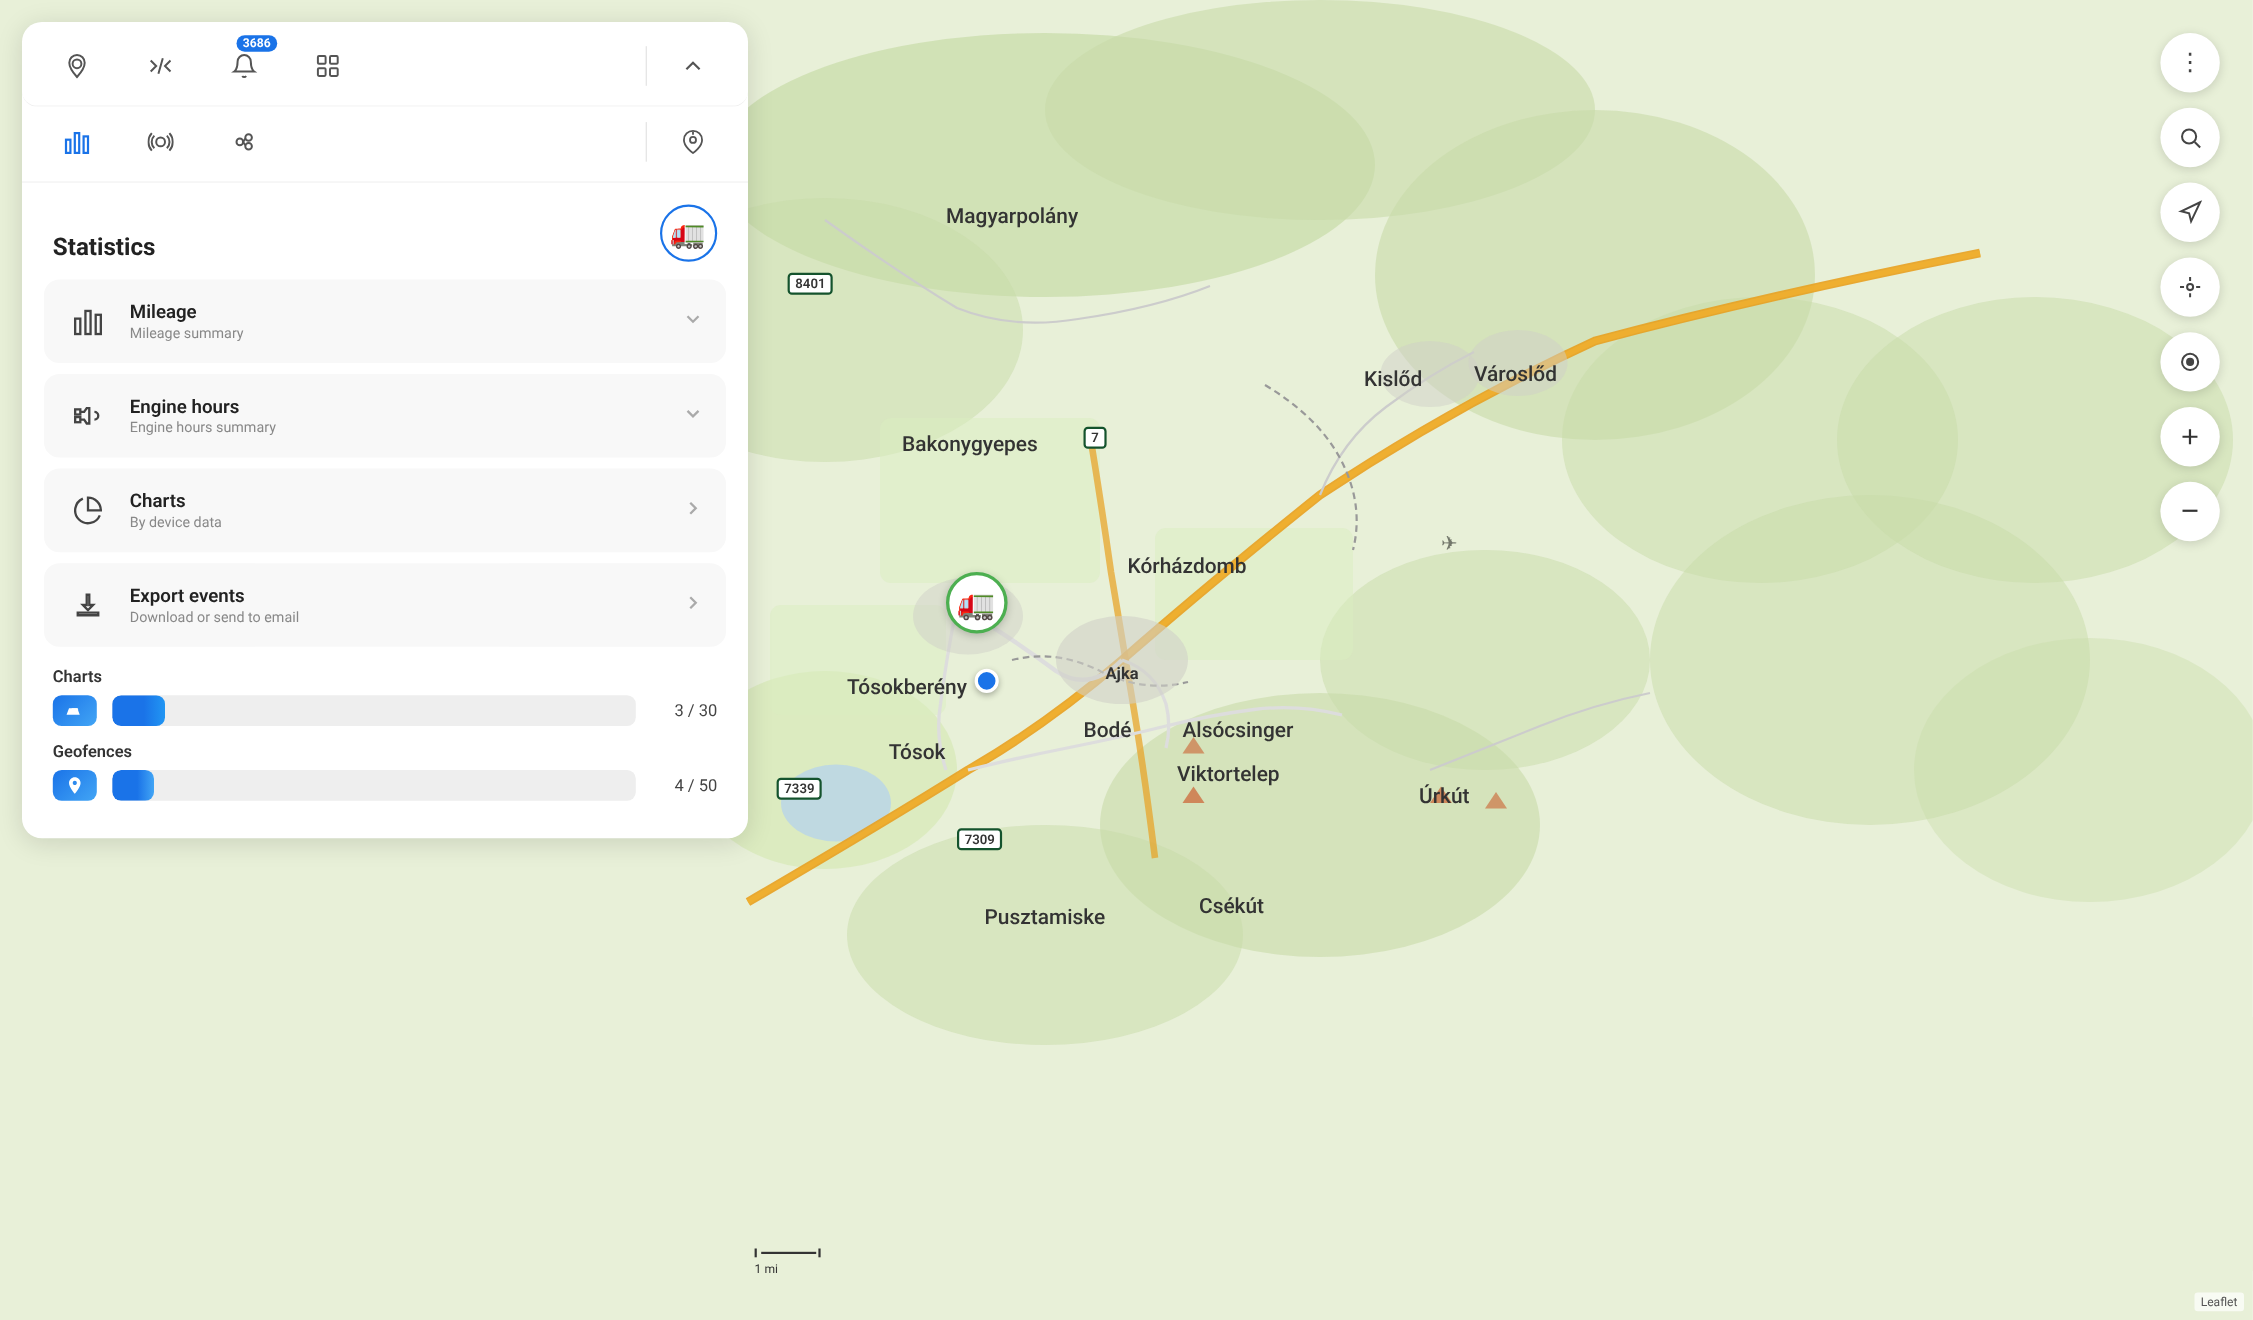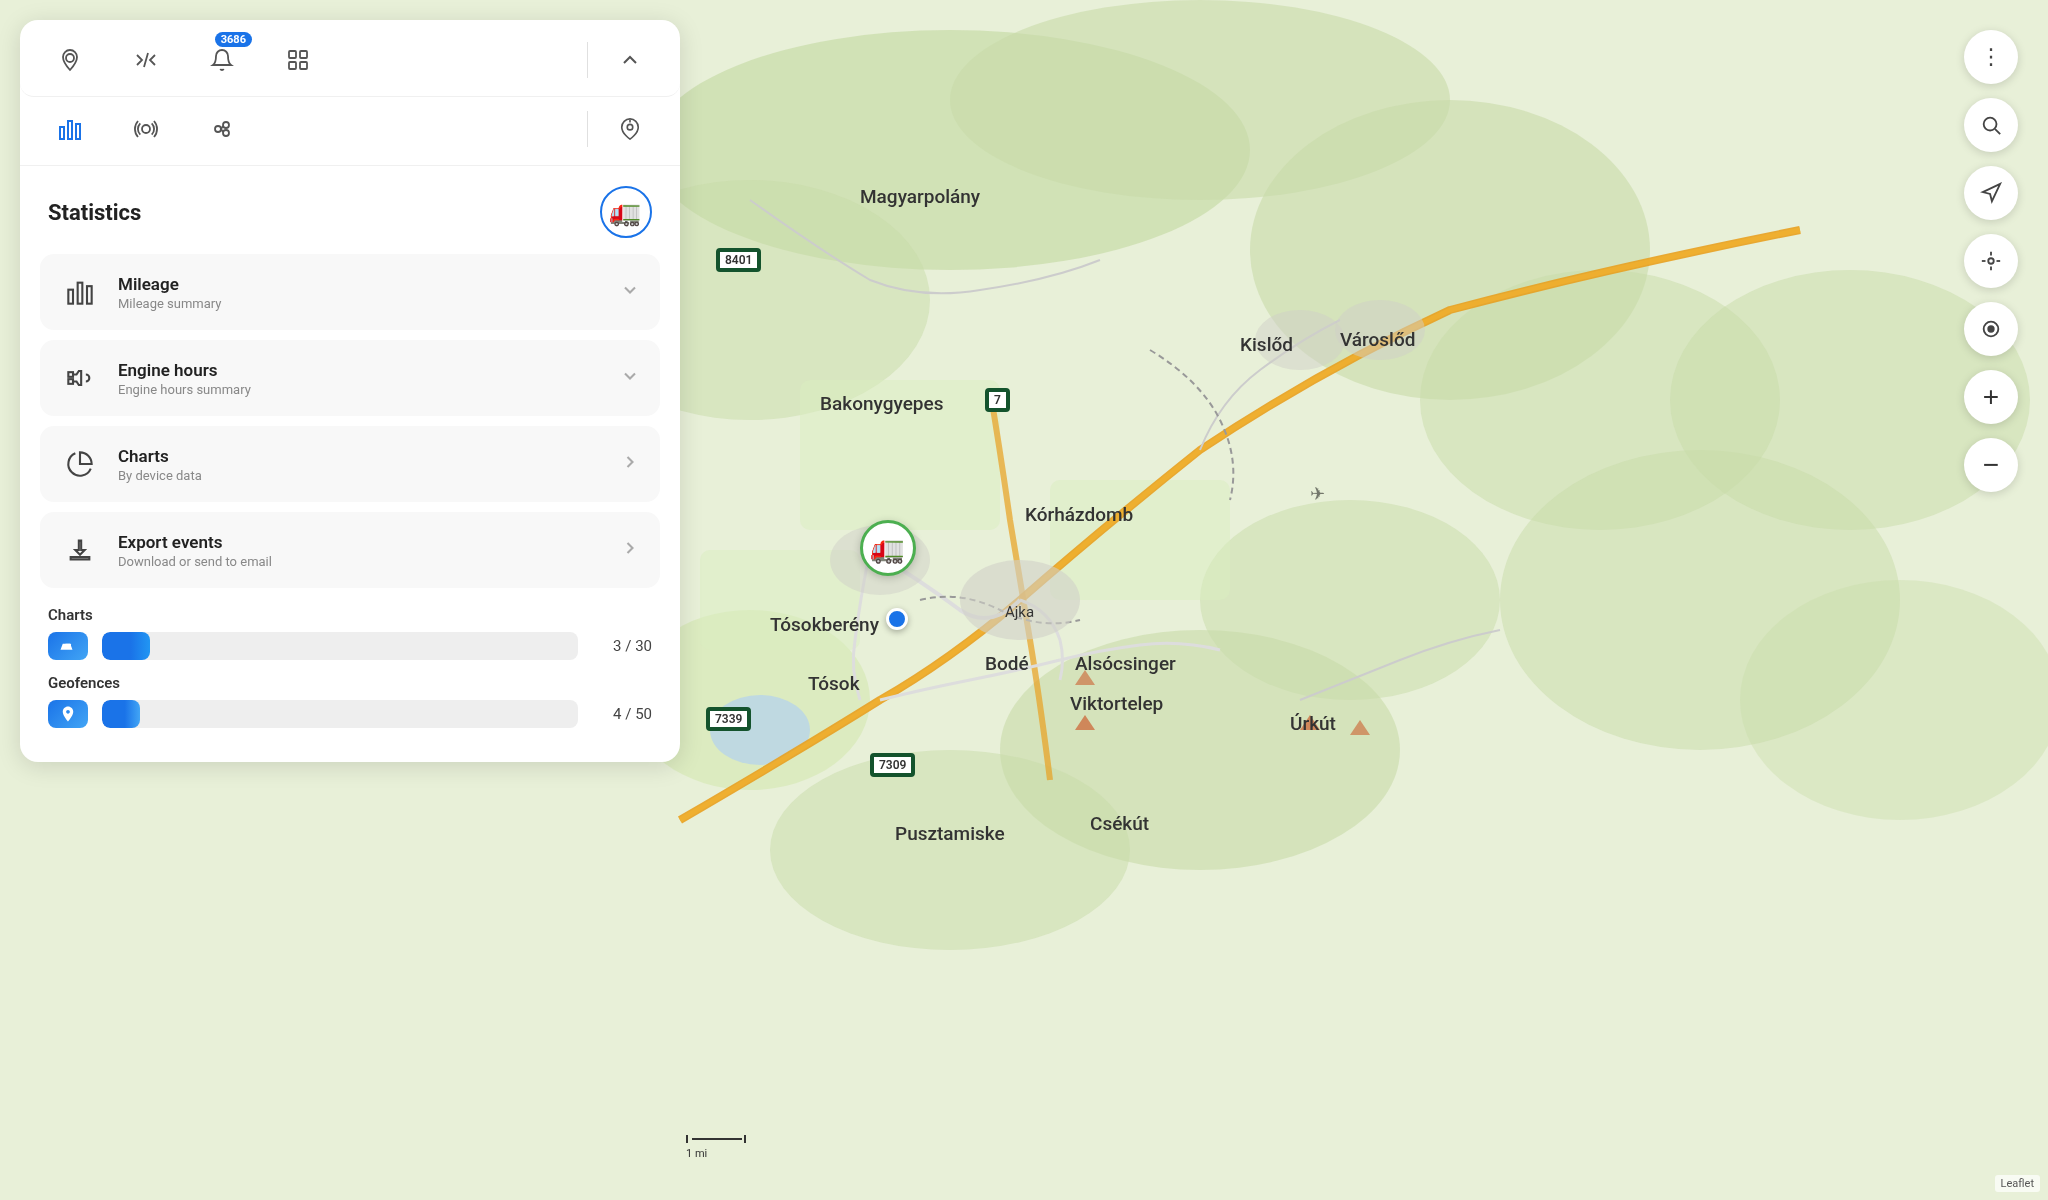--- a/index.html
+++ b/index.html
@@ -108,21 +108,21 @@
     }
     .toolbar2-right {
       display: flex;
       align-items: center;
       gap: 32px;
     }
 
     
     .stats-header {
       display: flex;
-      align-items: center;
+      align-items: flex-end;
       justify-content: space-between;
       padding: 20px 28px 16px 28px;
     }
     .stats-title {
       font-size: 22px;
       font-weight: 700;
       color: #222;
     }
     .vehicle-avatar {
       width: 52px;
@@ -311,21 +311,21 @@
       background: rgba(255,255,255,0.7);
       padding: 2px 6px;
       border-radius: 3px;
       margin-top: 27px;
     }
 
     
     .road-badge {
       position: absolute;
       background: #fff;
-      border: 4px solid #14532d;
+      border: 2px solid #14532d;
       border-radius: 4px;
       padding: 1px 5px;
       font-size: 12px;
       font-weight: 600;
       color: #333;
     }
   </style>
 </head>
 <body>
 
@@ -381,21 +381,21 @@
     <polygon points="1310,715 1320,730 1300,730" fill="#cc6030" opacity="0.7"></polygon>
     <polygon points="1360,720 1370,735 1350,735" fill="#cc6030" opacity="0.6"></polygon>
 
     <text x="1310" y="500" font-size="18" opacity="0.5">✈</text>
   </svg>
 
   
   <div class="map-label" style="left:860px;top:185px;">Magyarpolány</div>
   <div class="map-label" style="left:820px;top:392px;">Bakonygyepes</div>
   <div class="map-label" style="left:1025px;top:503px;">Kórházdomb</div>
-  <div class="map-label" style="left:1005px;top:603px;font-weight:400;font-size:15px;">Ajka</div>
+  <div class="map-label" style="left:1005px;top:603px;font-weight:700;font-size:15px;">Ajka</div>
   <div class="map-label" style="left:770px;top:613px;">Tósokberény</div>
   <div class="map-label" style="left:808px;top:672px;">Tósok</div>
   <div class="map-label" style="left:985px;top:652px;">Bodé</div>
   <div class="map-label" style="left:1075px;top:652px;">Alsócsinger</div>
   <div class="map-label" style="left:1070px;top:692px;">Viktortelep</div>
   <div class="map-label" style="left:1240px;top:333px;">Kislőd</div>
   <div class="map-label" style="left:1340px;top:328px;">Városlőd</div>
   <div class="map-label" style="left:1290px;top:712px;">Úrkút</div>
   <div class="map-label" style="left:895px;top:822px;">Pusztamiske</div>
   <div class="map-label" style="left:1090px;top:812px;">Csékút</div>

